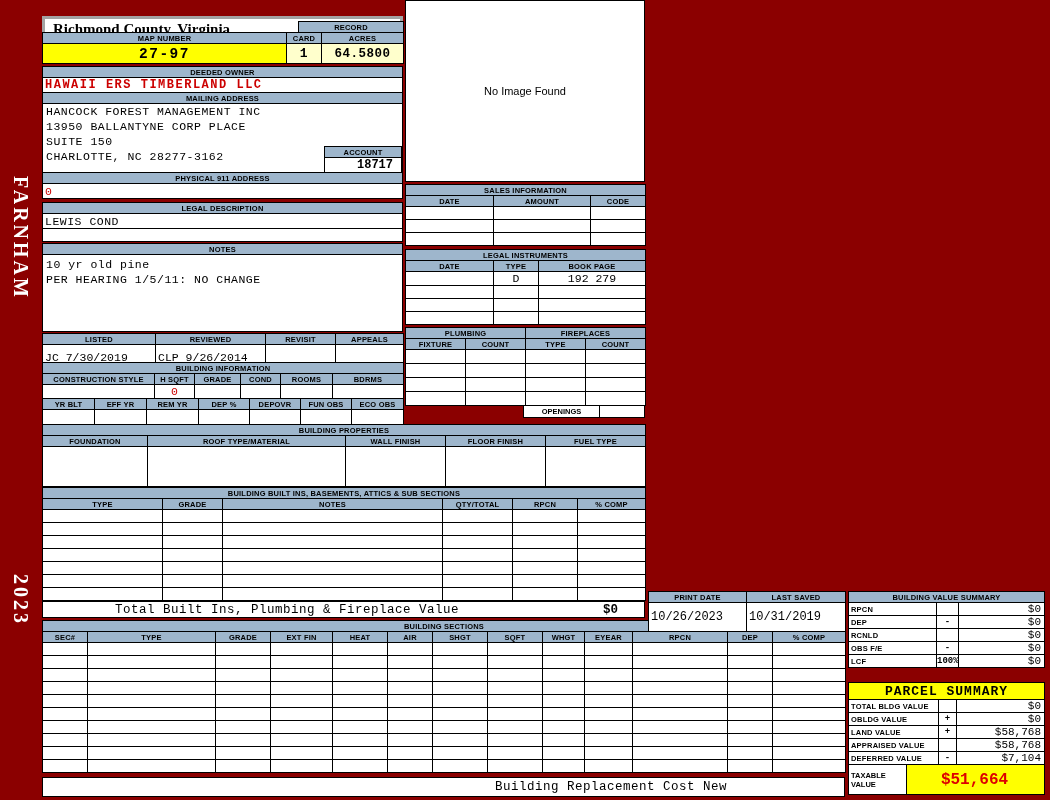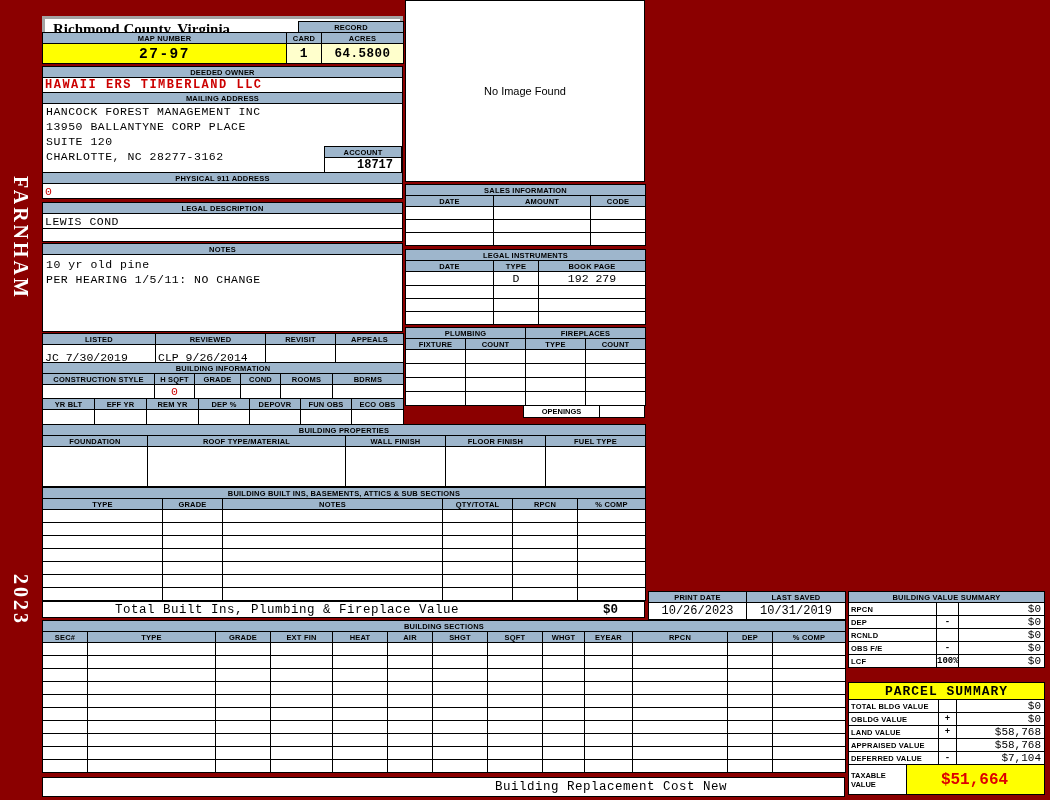--- a/index.html
+++ b/index.html
@@ -32,21 +32,21 @@
   .opencell{width:77px;height:13px;background:#fff;border:1px solid #000;font:bold 7.5px "Liberation Sans",sans-serif;text-align:center;line-height:11px;color:#000}
   .openempty{width:45px;height:13px;background:#fff;border:1px solid #000;border-left:none}
   td.lbl{font:bold 7.5px "Liberation Sans",sans-serif;height:13px;padding:0 2px;letter-spacing:.2px}
   td.op{font:bold 9px "Liberation Mono",monospace;text-align:center;height:13px;padding:0}
   td.money{font:11px "Liberation Mono",monospace;text-align:right;padding-right:3px;height:13px}
   td.pstitle{background:var(--map_yellow,#FFFF00);font:bold 13px "Liberation Mono",monospace;text-align:center;height:17px;letter-spacing:1px}
   td.taxlbl{font:bold 7.5px "Liberation Sans",sans-serif;white-space:normal;line-height:9px;height:30px;padding:1px 2px}
   td.taxval{background:var(--map_yellow,#FFFF00);color:var(--taxable_red,#DD0000);font:bold 16px "Liberation Mono",monospace;text-align:center;padding-right:4px;height:22px}
   .footerstrip{background:#fff;border:1px solid #000;display:flex;align-items:center;font:12.5px "Liberation Mono",monospace;color:#000}
   .footerstrip span{padding-left:452px;letter-spacing:.5px}
-  td.printval{font:12px "Liberation Mono",monospace;text-align:center;height:17px}
+  td.printval{font:12px "Liberation Mono",monospace;text-align:left;height:29px}
 </style>
 </head>
 <body>
 
 <div class="vert" style="left:9px;top:176px">FARNHAM</div>
 <div class="vert" style="left:9px;top:574px">2023</div>
 
 <div class="abs" style="left:42px;top:16px;width:361px;height:32px;background:#fff;border:3px solid #a3a3a3">
   <div class="county-title">Richmond County, Virginia</div>
   <div class="county-sub">Commissioner of the Revenue, PO Box 366, Warsaw, VA 22572</div>
@@ -103,21 +103,21 @@
   <table class="t">
     <tbody>
         <tr>
           <td class="h">MAILING ADDRESS</td>
         </tr>
   </tbody>
     </table>
   <div class="whitebox" style="height:69px">
     <div class="mline">HANCOCK FOREST MANAGEMENT INC</div>
     <div class="mline">13950 BALLANTYNE CORP PLACE</div>
-    <div class="mline">SUITE 120</div>
+    <div class="mline">SUITE 150</div>
     <div class="mline">CHARLOTTE, NC 28277-3162</div>
     <div class="abs" style="left:281px;top:42px;width:78px">
       <table class="t">
         <tbody>
             <tr>
               <td class="h">ACCOUNT</td>
             </tr>
         <tr>
               <td class="v acct">18717</td>
             </tr>

